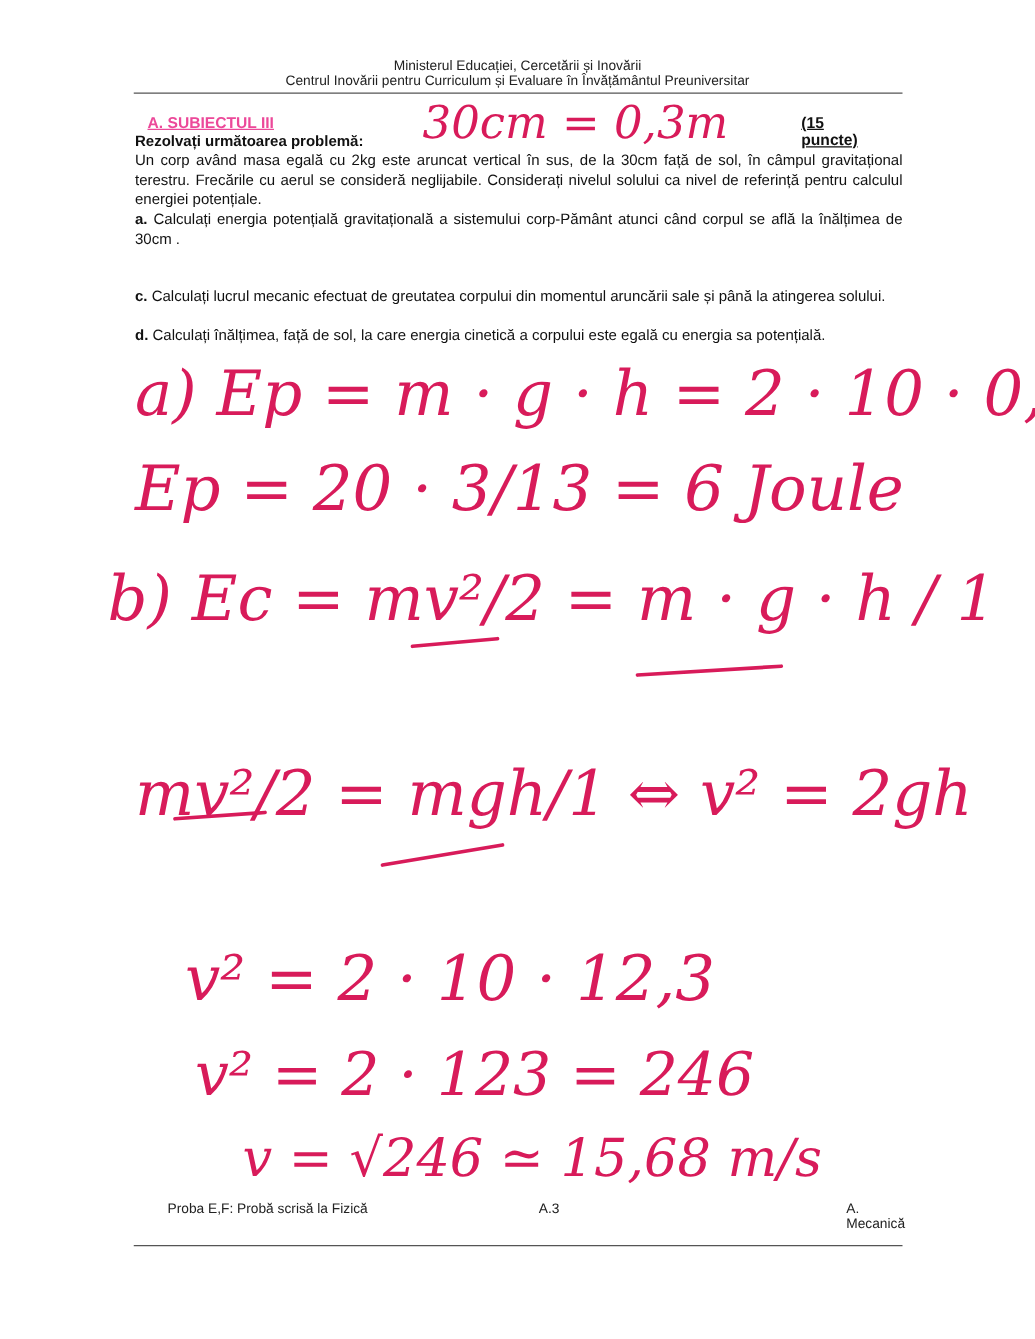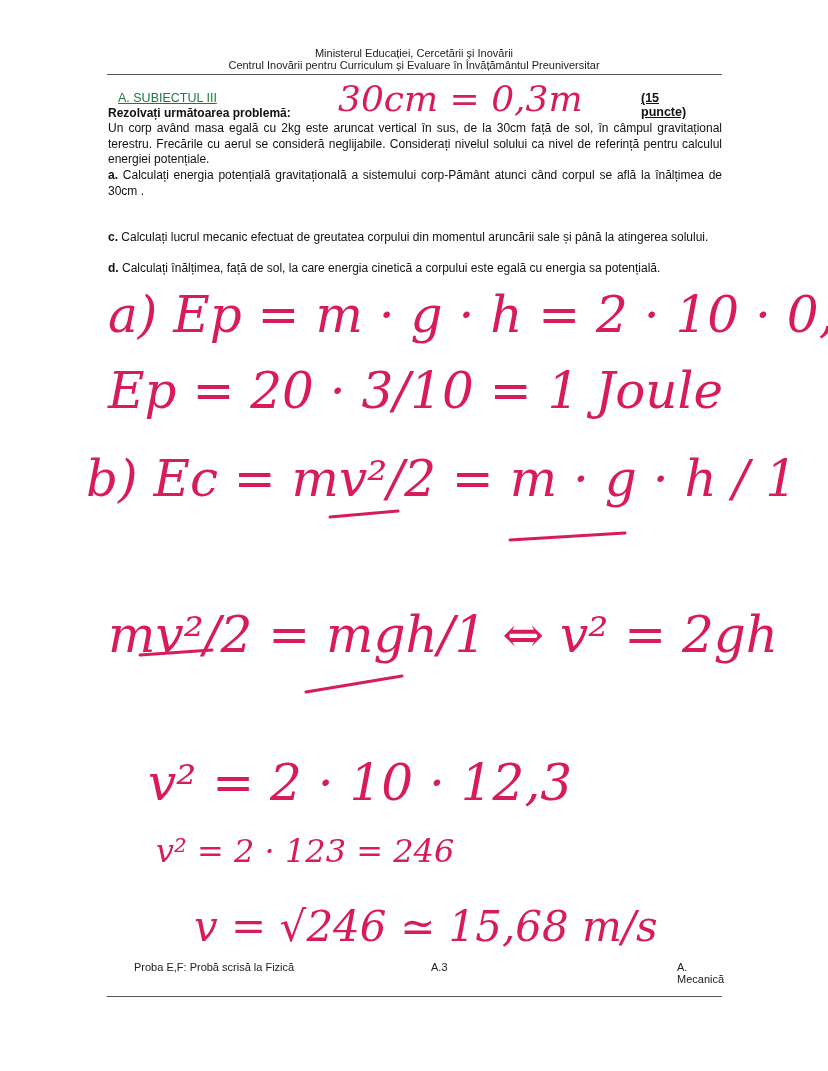--- a/index.html
+++ b/index.html
@@ -6,21 +6,21 @@
     body { width: 828px; height: 1071px; position: relative; overflow: hidden;
            font-family: "Liberation Sans", sans-serif; color: #111; }
     .page { position: absolute; left: 0; top: 0; width: 696px; height: 1071px; }
 
     .hdr-line { position: absolute; left: 0; width: 828px; text-align: center;
                 font-size: 11px; line-height: 13px; color: #222; }
     .rule { position: absolute; left: 107px; width: 615px; height: 0;
             border-top: 1.6px solid #555; }
 
     .section-title { position: absolute; left: 118px; top: 91px; font-size: 12.5px;
-                     font-weight: normal; text-decoration: underline; color: #15803d; }
+                     font-weight: bold; text-decoration: underline; color: #ec4899; }
     .points { position: absolute; left: 641px; top: 91px; font-size: 12.5px;
               font-weight: bold; text-decoration: underline; color: #111; }
     .instr { position: absolute; left: 108px; top: 106px; font-size: 12px; font-weight: bold; }
 
     .para { position: absolute; left: 108px; width: 614px; font-size: 12px;
             line-height: 15.5px; text-align: justify; color: #111; }
     .para b { font-weight: bold; }
 
     .footer { position: absolute; top: 961px; font-size: 11px; color: #222; padding-left: 26px; }
 
@@ -56,25 +56,25 @@
     <span>Calculați înălțimea, față de sol, la care energia cinetică a corpului este egală cu energia sa potențială.</span>
   </div>
   <div class="para" style="top:230px">
     <b>c.</b>
     <span>Calculați lucrul mecanic efectuat de greutatea corpului din momentul aruncării sale și până la atingerea solului.</span>
   </div>
 
   <div class="ink" style="left:338px; top:78px; font-size:36px;">30cm = 0,3m</div>
 
   <div class="ink" style="left:108px; top:286px; font-size:50px;">a) Ep = m · g · h = 2 · 10 · 0,3</div>
-  <div class="ink" style="left:108px; top:362px; font-size:50px;">Ep = 20 · 3/10 = 1 Joule</div>
+  <div class="ink" style="left:108px; top:362px; font-size:50px;">Ep = 20 · 3/13 = 6 Joule</div>
   <div class="ink" style="left:86px; top:450px; font-size:50px;">b) Ec = mv²/2 = m · g · h / 1</div>
   <div class="ink" style="left:108px; top:606px; font-size:50px;">mv²/2 = mgh/1 ⇔ v² = 2gh</div>
   <div class="ink" style="left:148px; top:754px; font-size:50px;">v² = 2 · 10 · 12,3</div>
-  <div class="ink" style="left:156px; top:832px; font-size:32px;">v² = 2 · 123 = 246</div>
+  <div class="ink" style="left:156px; top:832px; font-size:48px;">v² = 2 · 123 = 246</div>
   <div class="ink" style="left:194px; top:902px; font-size:42px;">v = √246 ≃ 15,68 m/s</div>
 
   <svg class="hand" viewBox="0 0 828 1071">
     <line x1="330" y1="517" x2="398" y2="511"></line>
     <line x1="510" y1="540" x2="625" y2="533"></line>
     <line x1="140" y1="655" x2="212" y2="650"></line>
     <line x1="306" y1="692" x2="402" y2="676"></line>
   </svg>
 
   <div class="rule" style="top:996px"></div>

